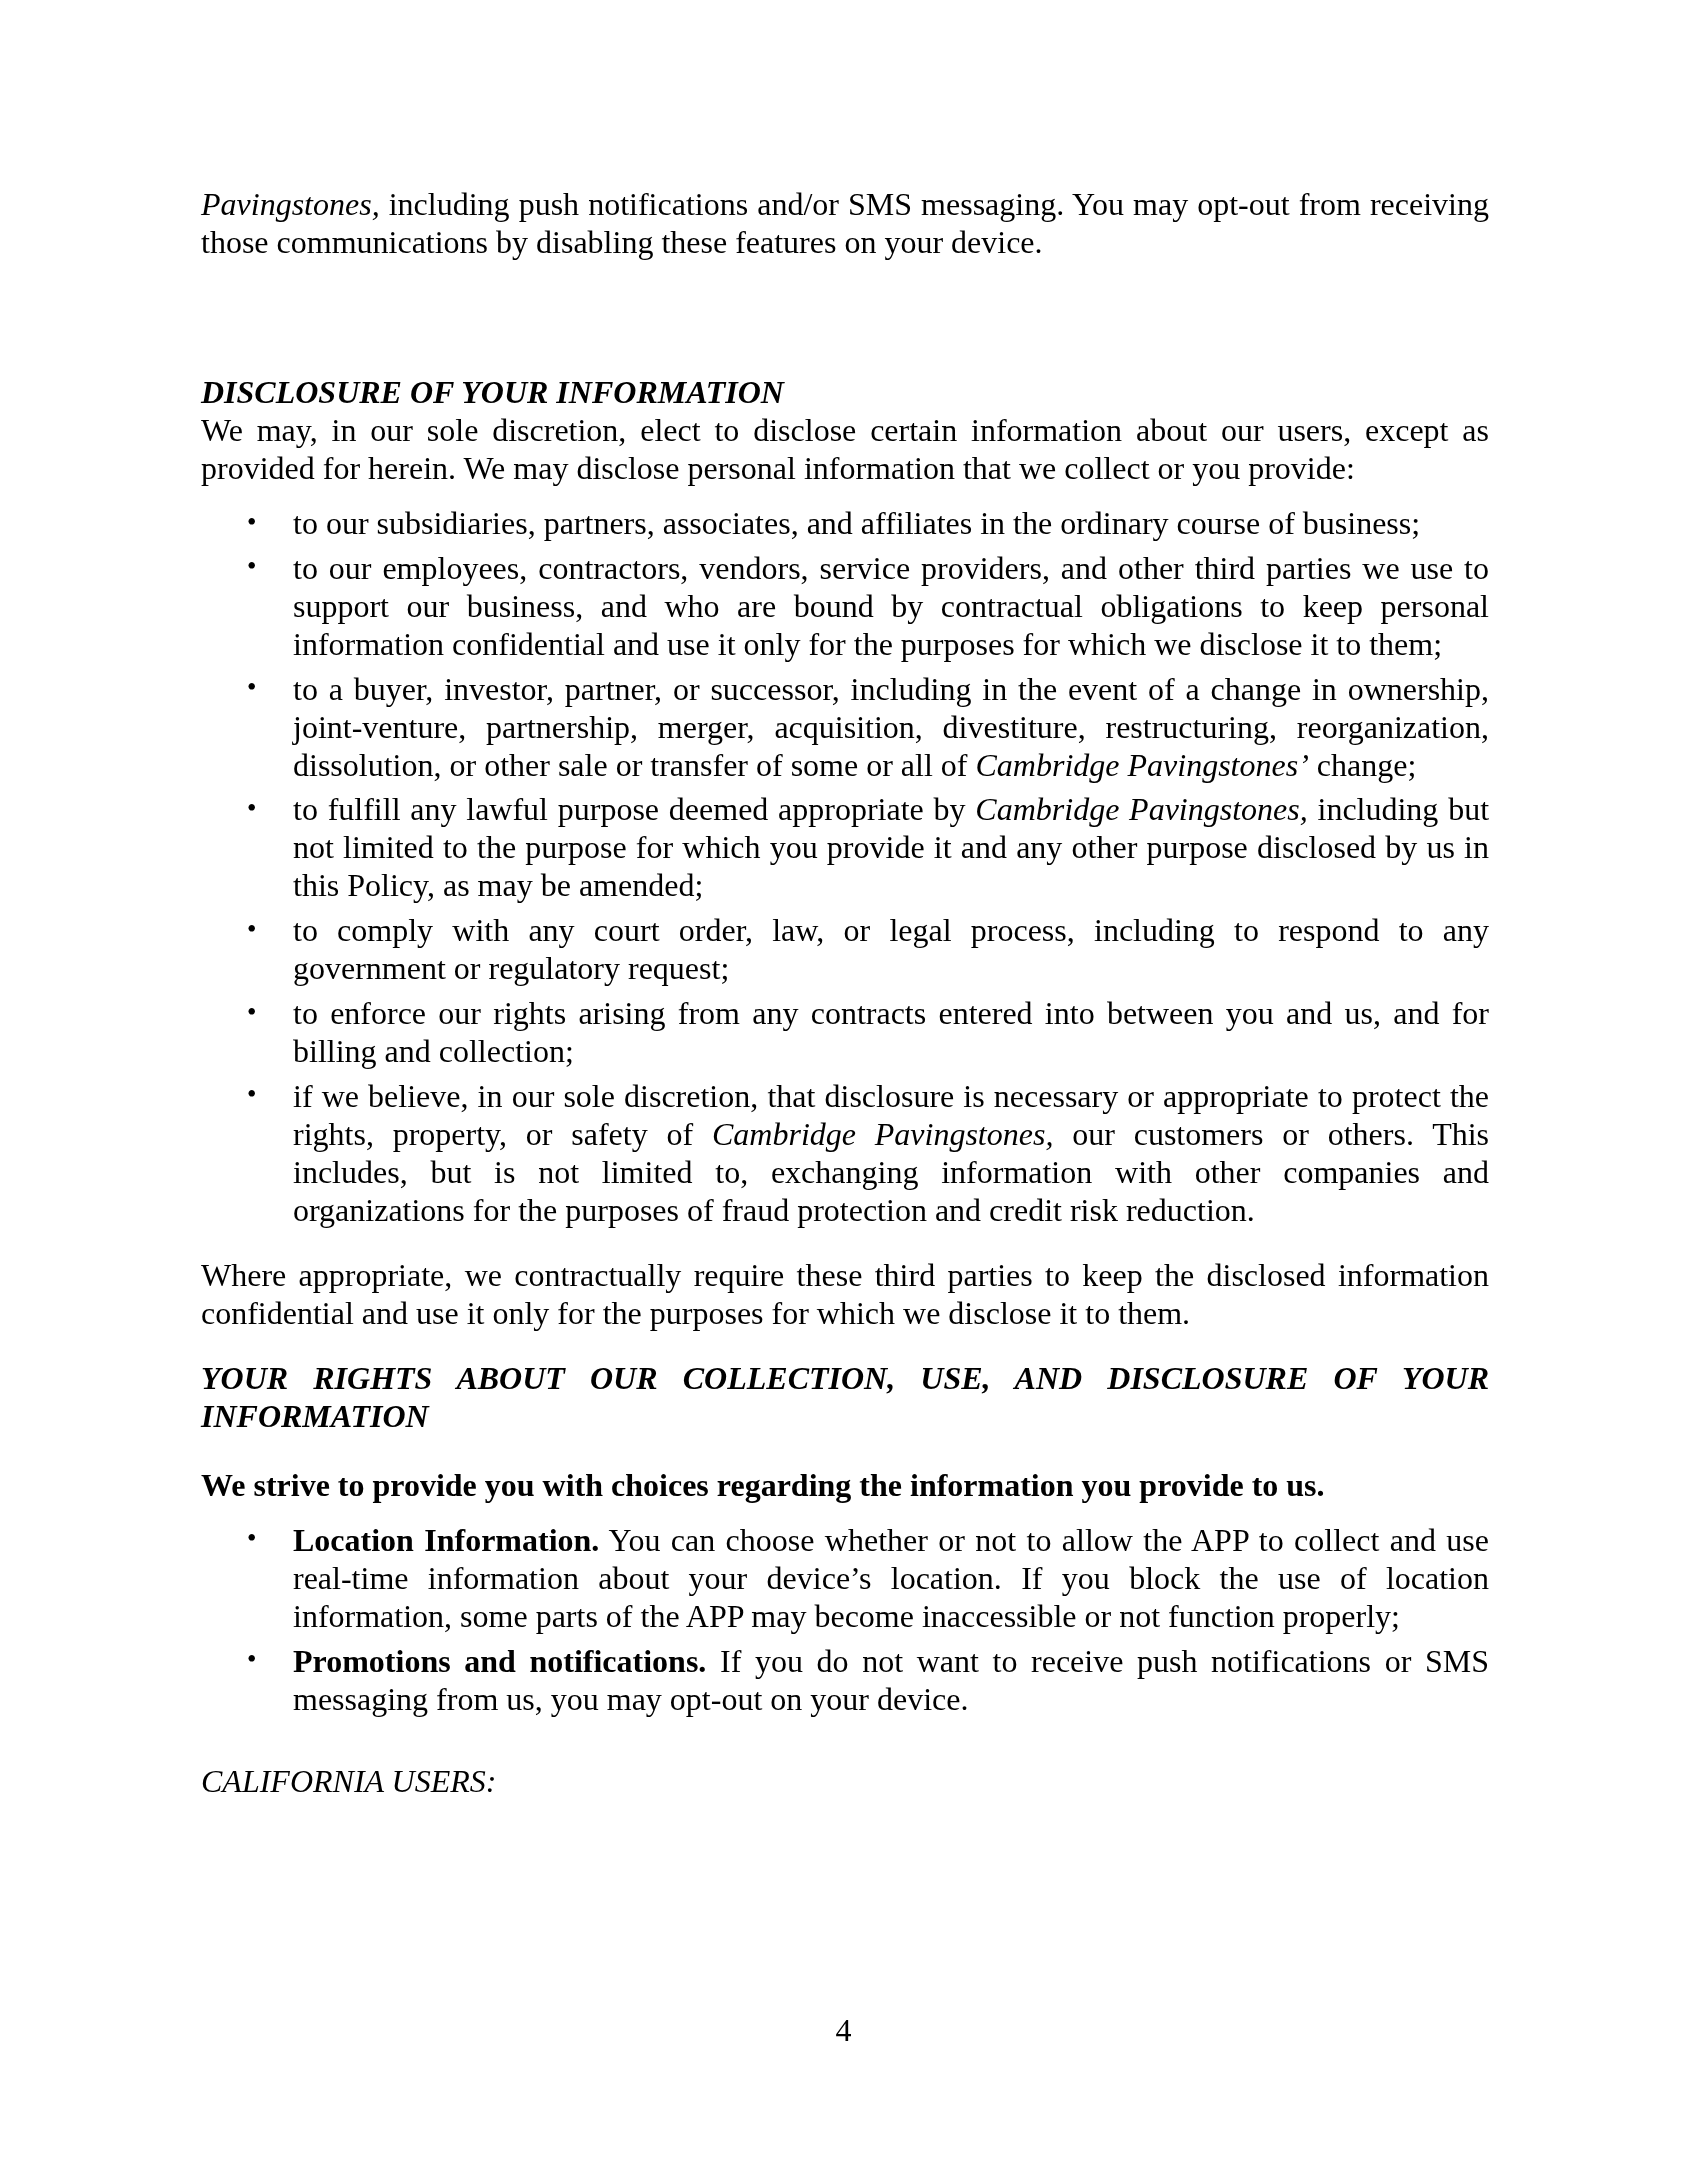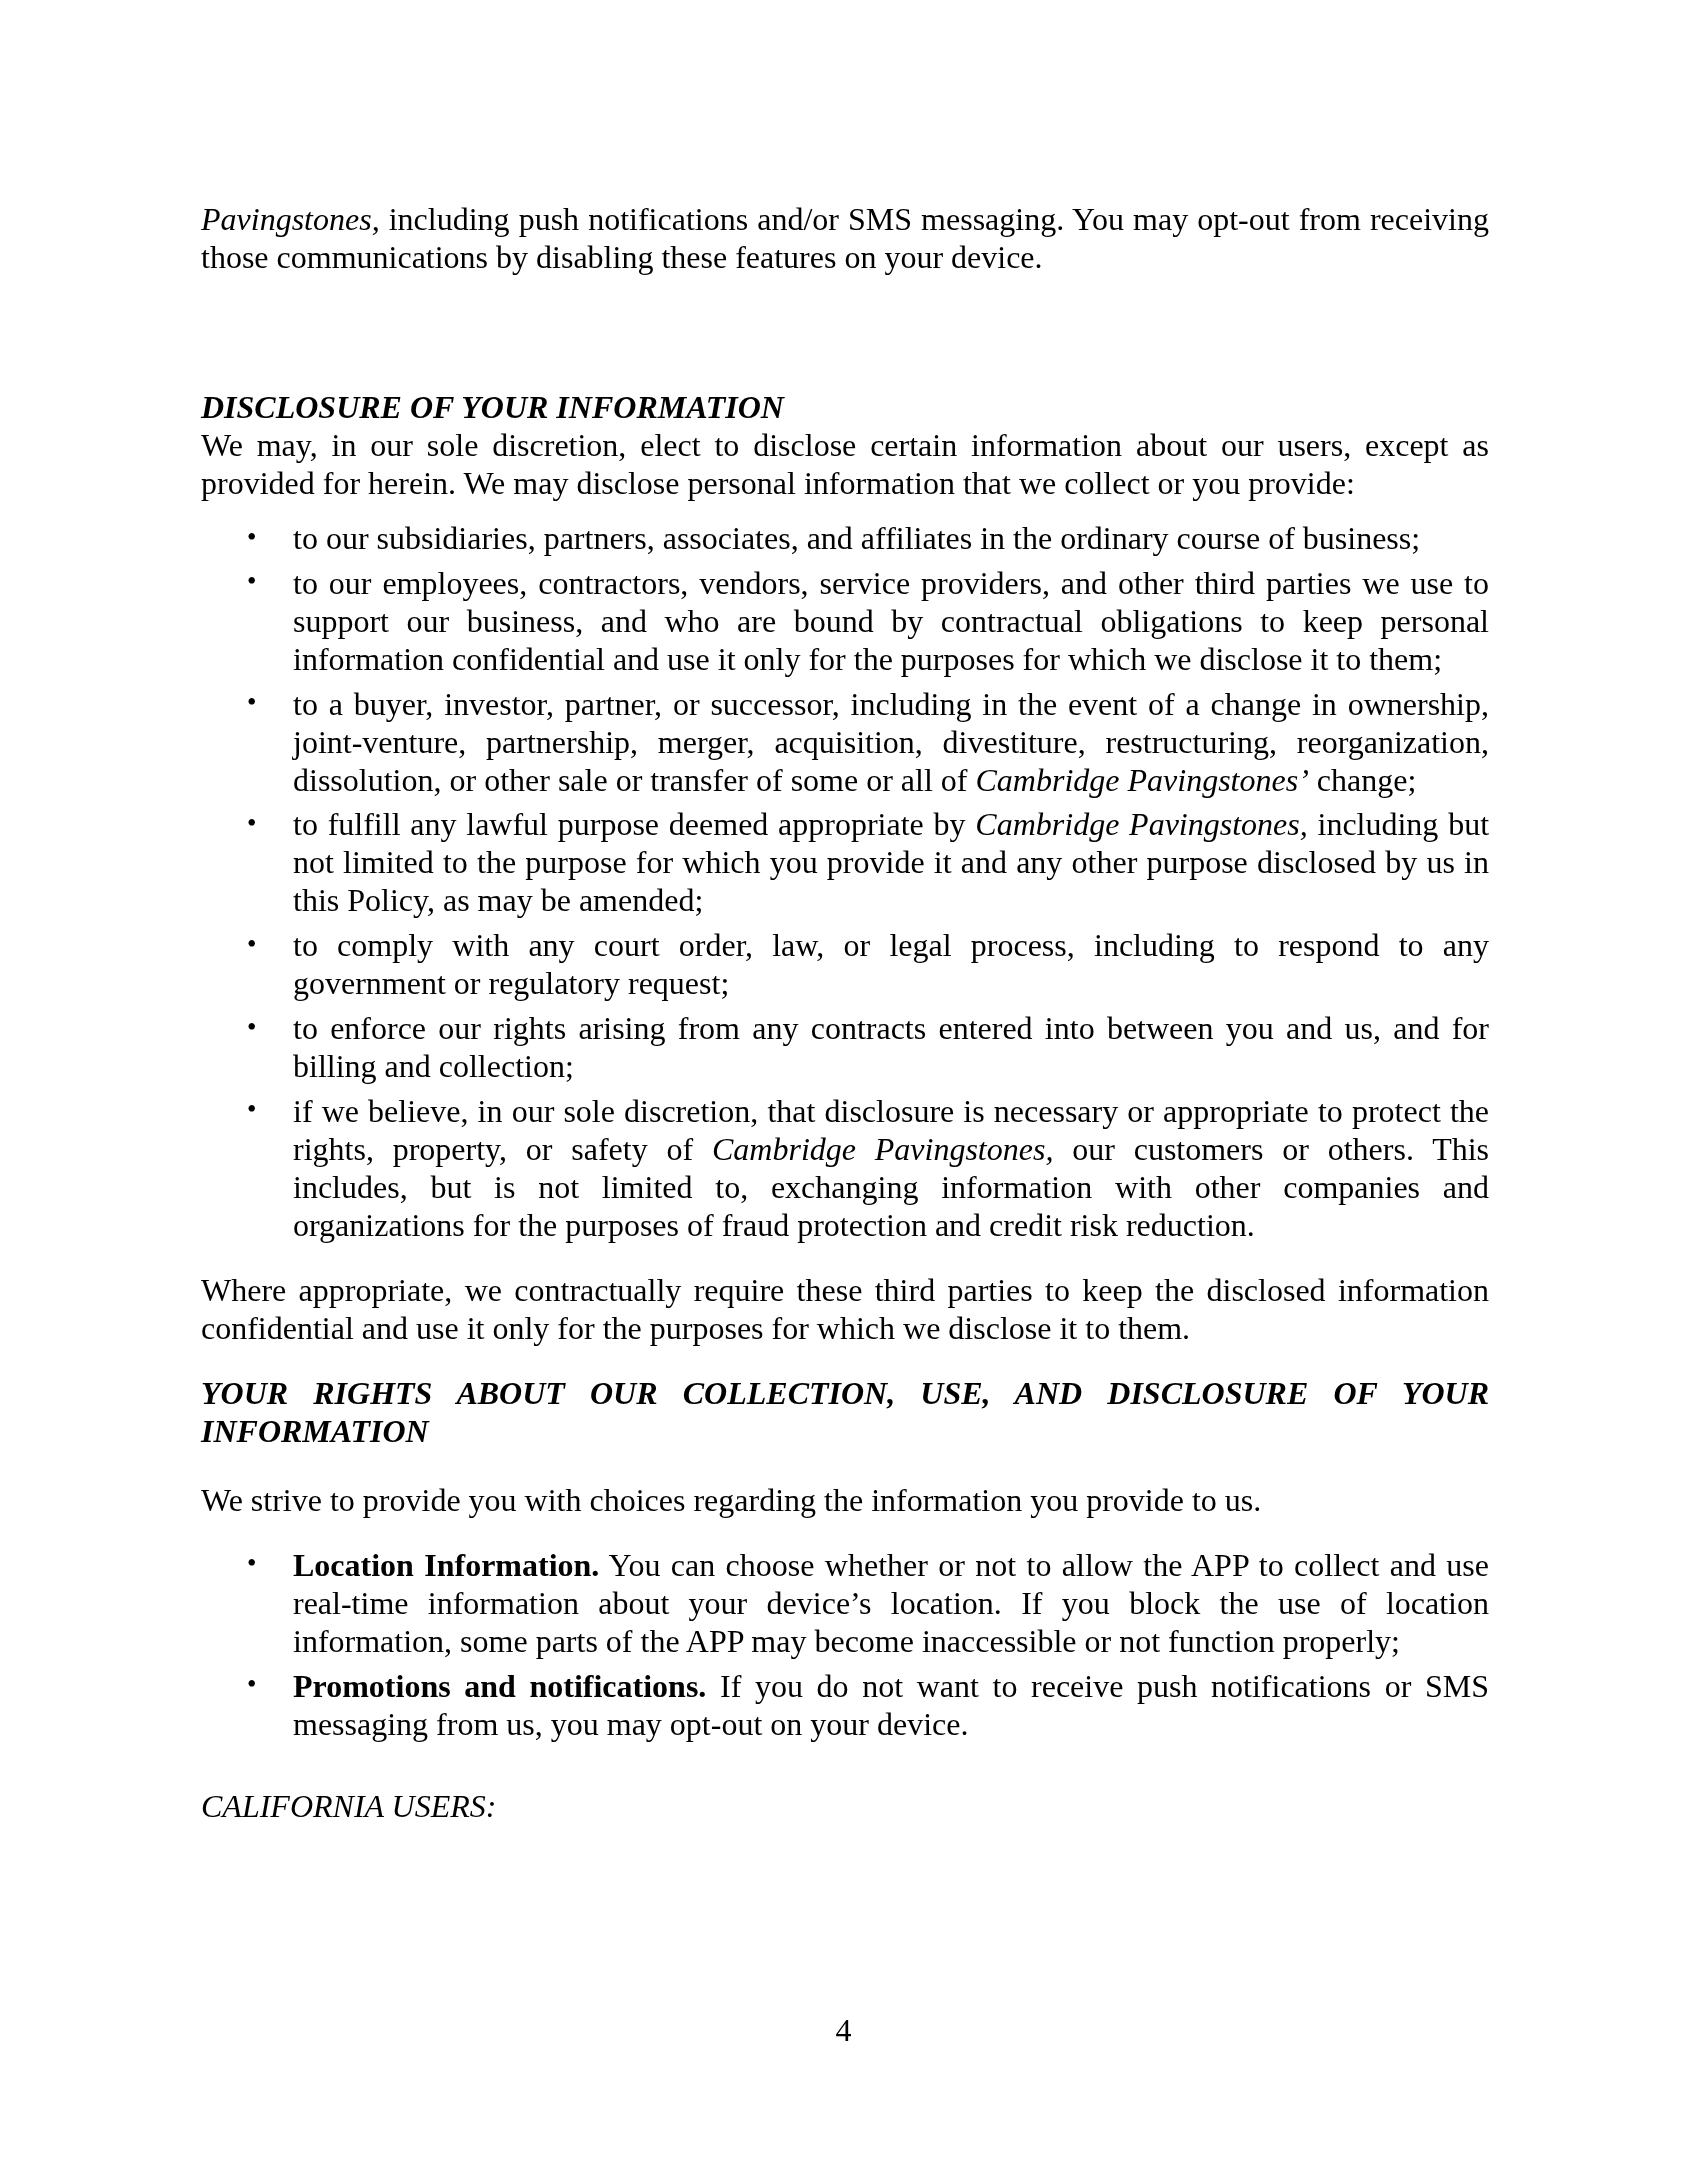--- a/index.html
+++ b/index.html
@@ -10,21 +10,21 @@
     color: #000000;
     font-family: "Liberation Serif", "DejaVu Serif", serif;
     font-size: 32px;
     line-height: 38px;
     position: relative;
     overflow: hidden;
   }
   .content {
     position: absolute;
     left: 201px;
-    top: 200px;
+    top: 185px;
     width: 1288px;
   }
   p, h1, h2, h3, ul { margin: 0; padding: 0; font-size: 32px; font-weight: normal; }
   .para { text-align: justify; }
   .i { font-style: italic; }
   .b { font-weight: bold; }
   .heading { font-weight: bold; font-style: italic; text-align: left; }
   .p-top { margin-bottom: 112px; }
   .h-disclosure { }
   .p-intro { margin-bottom: 17px; }
@@ -38,21 +38,21 @@
   ul.bullets li .bullet {
     position: absolute;
     left: -46px;
     top: -1.4px;
     font-size: 27px;
   }
   .p-where { margin-bottom: 27px; }
   .h-rights { margin-bottom: 31px; }
   .jline { display: block; text-align: justify; text-align-last: justify; }
   .line { display: block; }
-  .p-strive { margin-bottom: 27px; }
+  .p-strive { margin-bottom: 17px; font-weight: bold; }
   ul.bullets-rights { margin-bottom: 31px; }
   .h-california { font-style: italic; font-weight: normal; margin-bottom: 38px; margin-top: 44px; }
   .page-number {
     position: absolute;
     top: 2011px;
     left: 0;
     width: 1687px;
     text-align: center;
     font-size: 32px;
   }

